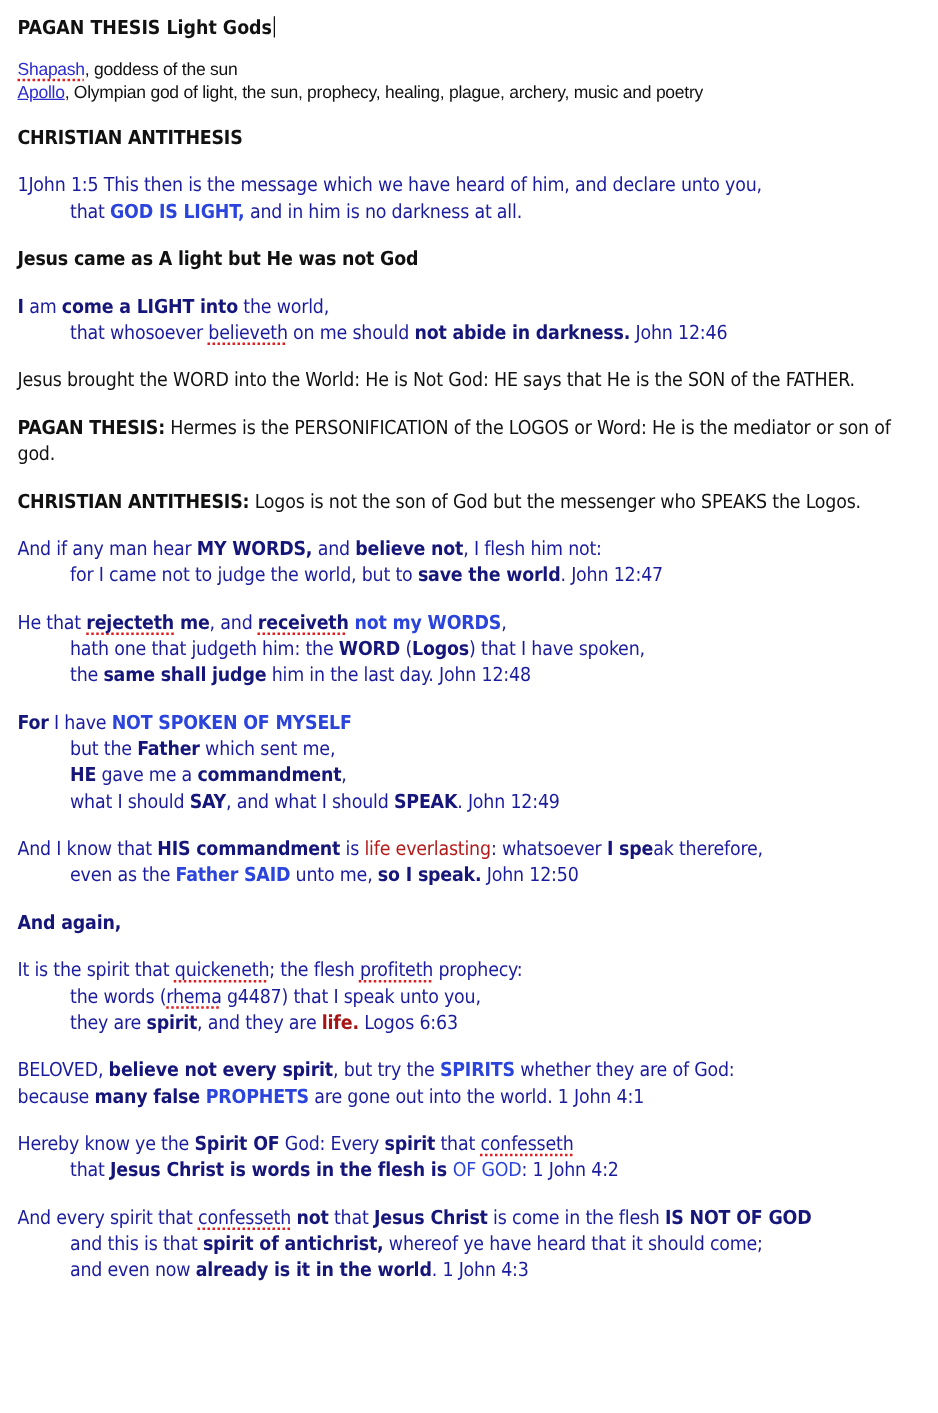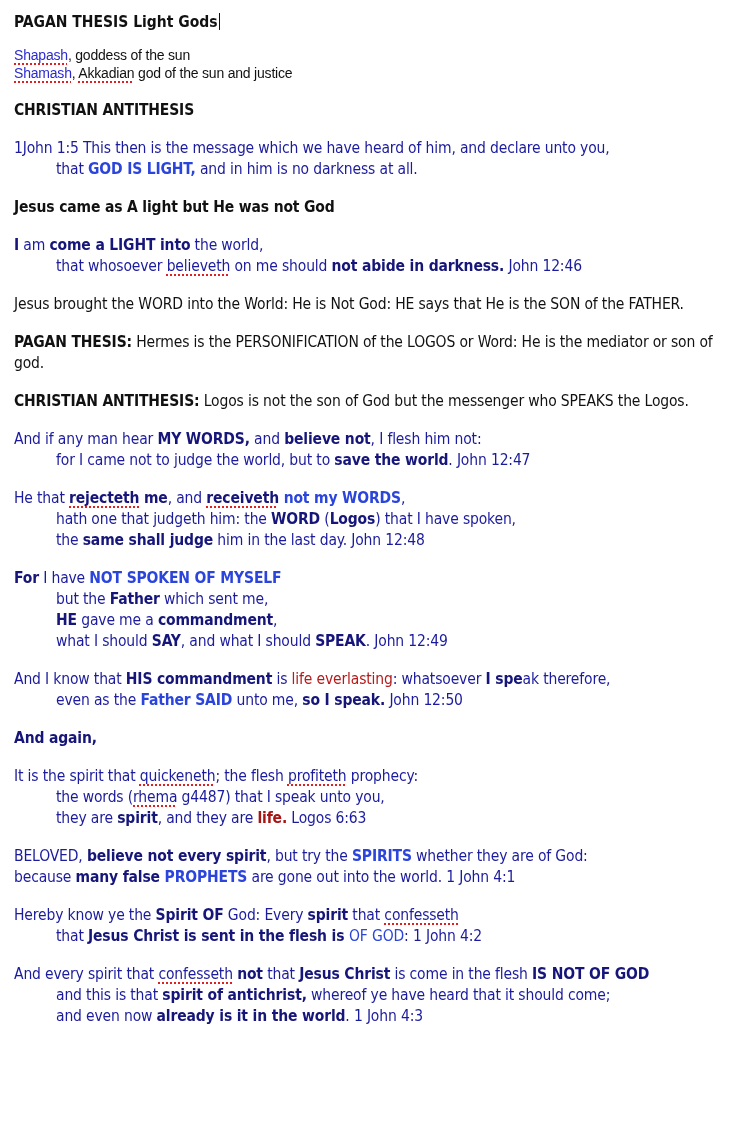--- a/index.html
+++ b/index.html
@@ -91,21 +91,21 @@
 <div id="doc">
   <div class="title">
     <span>PAGAN THESIS Light Gods</span><span class="caret"></span>
   </div>
 
   <div class="gods">
     <span class="row">
       <a class="link s-spell">Shapash</a><span>, goddess of the sun</span>
     </span>
     <span class="row">
-      <a class="link s-spell">Shamash</a><span>, </span><span class="s-spell">Akkadian</span><span> god of the sun and justice</span>
+      <a class="link">Apollo</a><span>, Olympian god of light, the sun, prophecy, healing, plague, archery, music and poetry</span>
     </span>
   </div>
 
   <div id="paras">
       <p class="para gap-md">
         <span class="line"><span class="s-black-b">CHRISTIAN ANTITHESIS</span></span>
       </p>
       <p class="para gap-sm">
         <span class="line"><span class="s-plain">1John 1:5 This then is the message which we have heard of him, and declare unto you,</span></span>
         <span class="line indent"><span class="s-plain">that </span><span class="s-hl">GOD IS LIGHT,</span><span class="s-plain"> and in him is no darkness at all.</span></span>
@@ -152,21 +152,21 @@
         <span class="line"><span class="s-plain">It is the spirit that </span><span class="s-spell">quickeneth</span><span class="s-plain">; the flesh </span><span class="s-spell">profiteth</span><span class="s-plain"> prophecy:</span></span>
         <span class="line indent"><span class="s-plain">the words (</span><span class="s-spell">rhema</span><span class="s-plain"> g4487) that I speak unto you,</span></span>
         <span class="line indent"><span class="s-plain">they are </span><span class="s-b">spirit</span><span class="s-plain">, and they are </span><span class="s-red-b">life.</span><span class="s-plain"> Logos 6:63</span></span>
       </p>
       <p class="para gap-sm">
         <span class="line"><span class="s-plain">BELOVED, </span><span class="s-b">believe not every spirit</span><span class="s-plain">, but try the </span><span class="s-hl">SPIRITS</span><span class="s-plain"> whether they are of God:</span></span>
         <span class="line"><span class="s-plain">because </span><span class="s-b">many false </span><span class="s-hl">PROPHETS</span><span class="s-plain"> are gone out into the world. 1 John 4:1</span></span>
       </p>
       <p class="para gap-sm">
         <span class="line"><span class="s-plain">Hereby know ye the </span><span class="s-b">Spirit OF</span><span class="s-plain"> God: Every </span><span class="s-b">spirit</span><span class="s-plain"> that </span><span class="s-spell">confesseth</span></span>
-        <span class="line indent"><span class="s-plain">that </span><span class="s-b">Jesus Christ is sent in the flesh is </span><span class="s-hl-n">OF GOD</span><span class="s-plain">: 1 John 4:2</span></span>
+        <span class="line indent"><span class="s-plain">that </span><span class="s-b">Jesus Christ is words in the flesh is </span><span class="s-hl-n">OF GOD</span><span class="s-plain">: 1 John 4:2</span></span>
       </p>
       <p class="para gap-sm">
         <span class="line"><span class="s-plain">And every spirit that </span><span class="s-spell">confesseth</span><span class="s-plain"> </span><span class="s-b">not</span><span class="s-plain"> that </span><span class="s-b">Jesus Christ</span><span class="s-plain"> is come in the flesh </span><span class="s-b">IS NOT OF GOD</span></span>
         <span class="line indent"><span class="s-plain">and this is that </span><span class="s-b">spirit of antichrist,</span><span class="s-plain"> whereof ye have heard that it should come;</span></span>
         <span class="line indent"><span class="s-plain">and even now </span><span class="s-b">already is it in the world</span><span class="s-plain">. 1 John 4:3</span></span>
       </p>
     </div>
 </div>
 
 </body></html>

